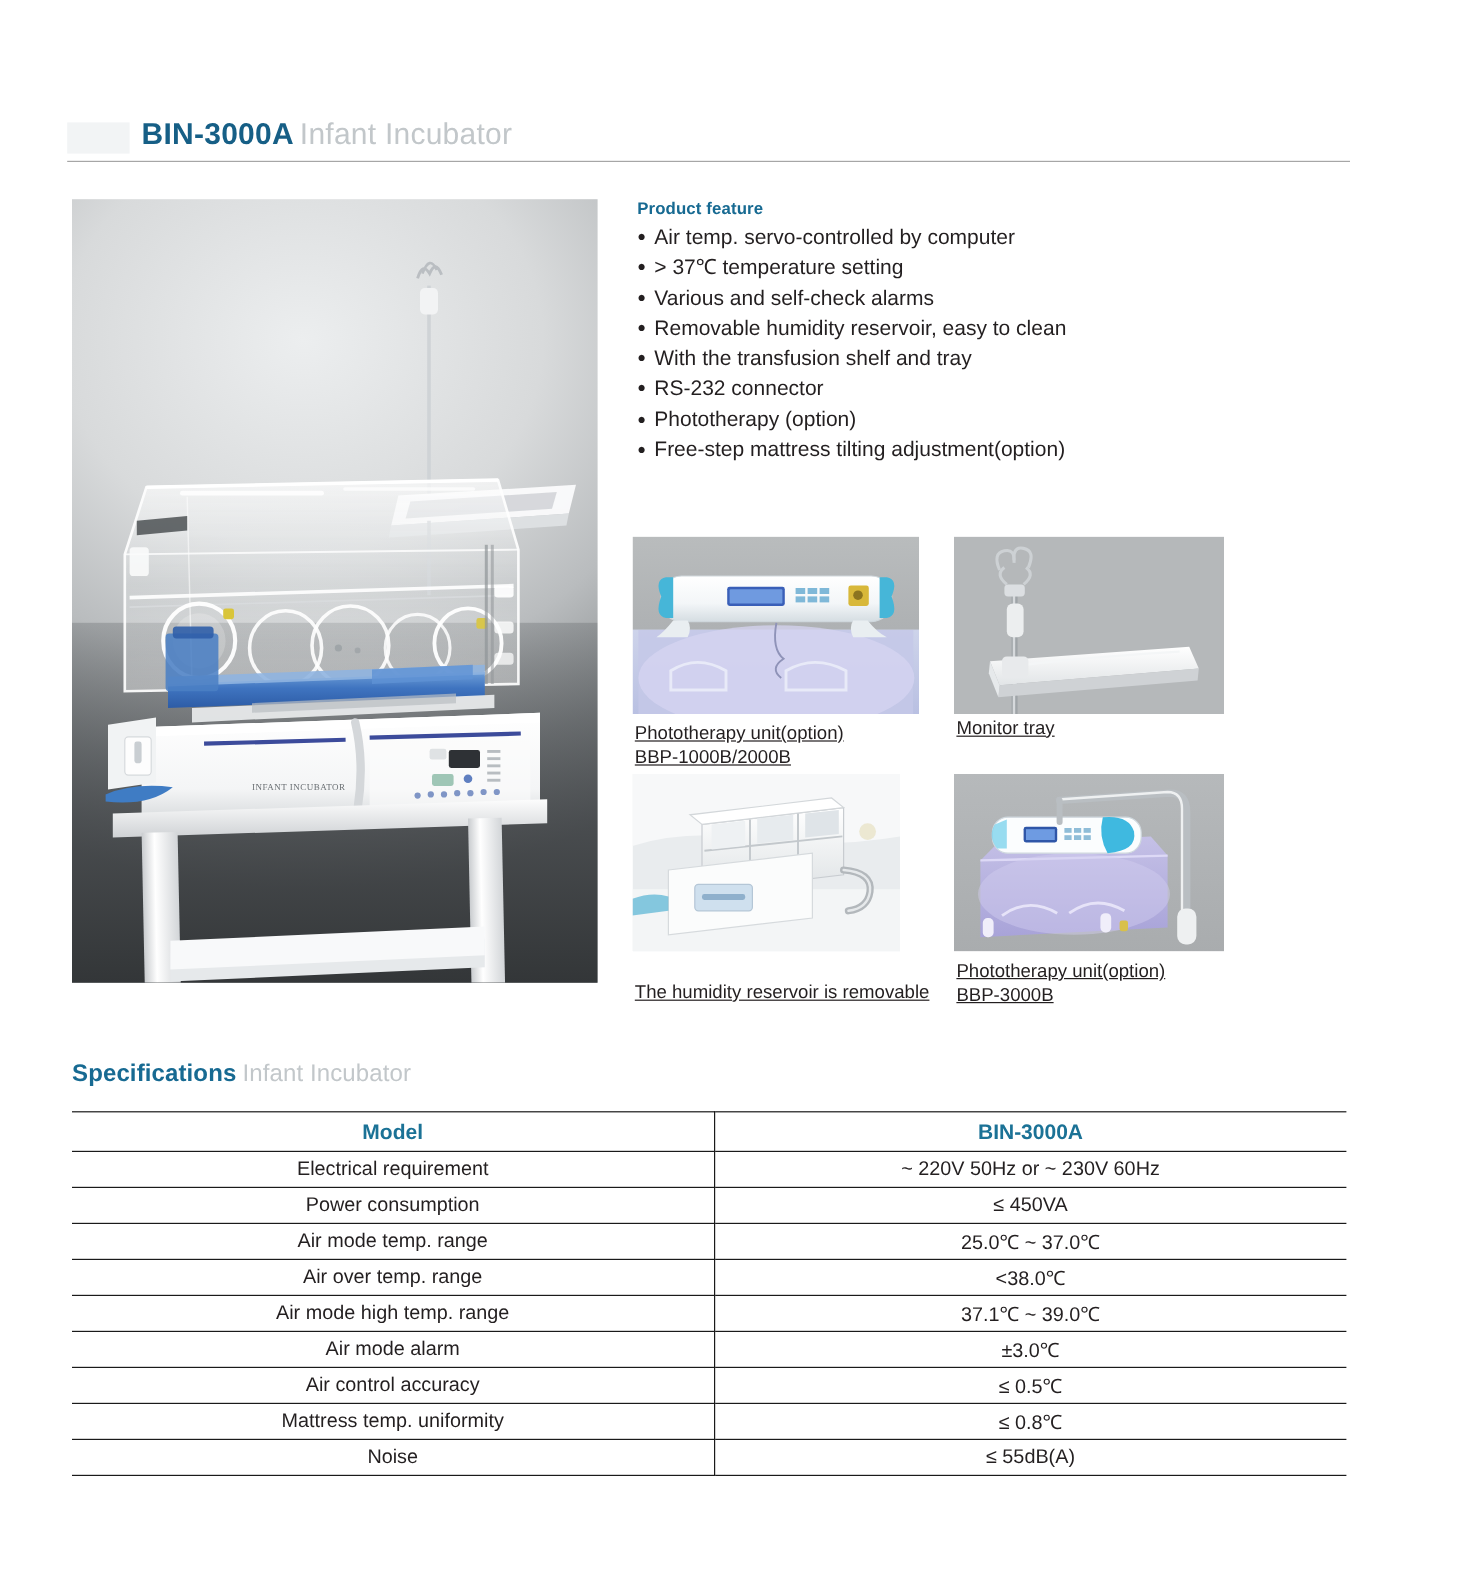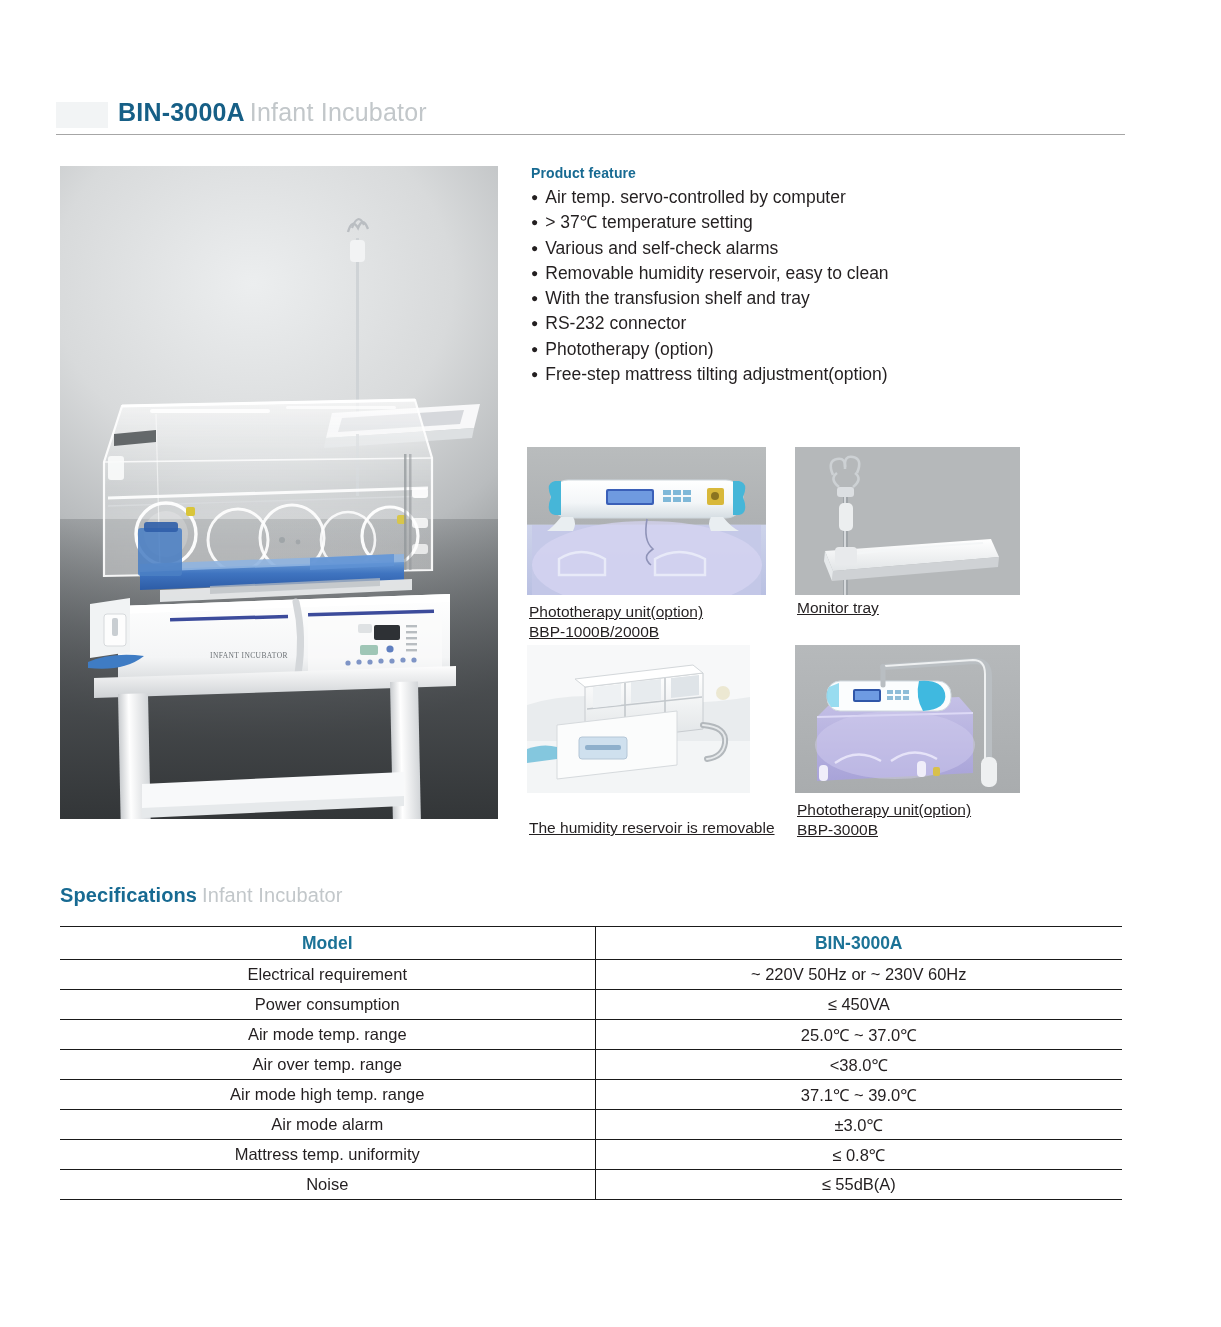--- a/index.html
+++ b/index.html
@@ -624,20 +624,24 @@
       </tr>
       <tr>
         <td class="label-cell">Air mode high temp. range</td>
         <td>37.1℃ ~ 39.0℃</td>
       </tr>
       <tr>
         <td class="label-cell">Air mode alarm</td>
         <td>±3.0℃</td>
       </tr>
       <tr>
+        <td class="label-cell">Air control accuracy</td>
+        <td>≤ 0.5℃</td>
+      </tr>
+      <tr>
         <td class="label-cell">Mattress temp. uniformity</td>
         <td>≤ 0.8℃</td>
       </tr>
       <tr>
         <td class="label-cell">Noise</td>
         <td>≤ 55dB(A)</td>
       </tr>
     </tbody>
   </table>
 </div>

